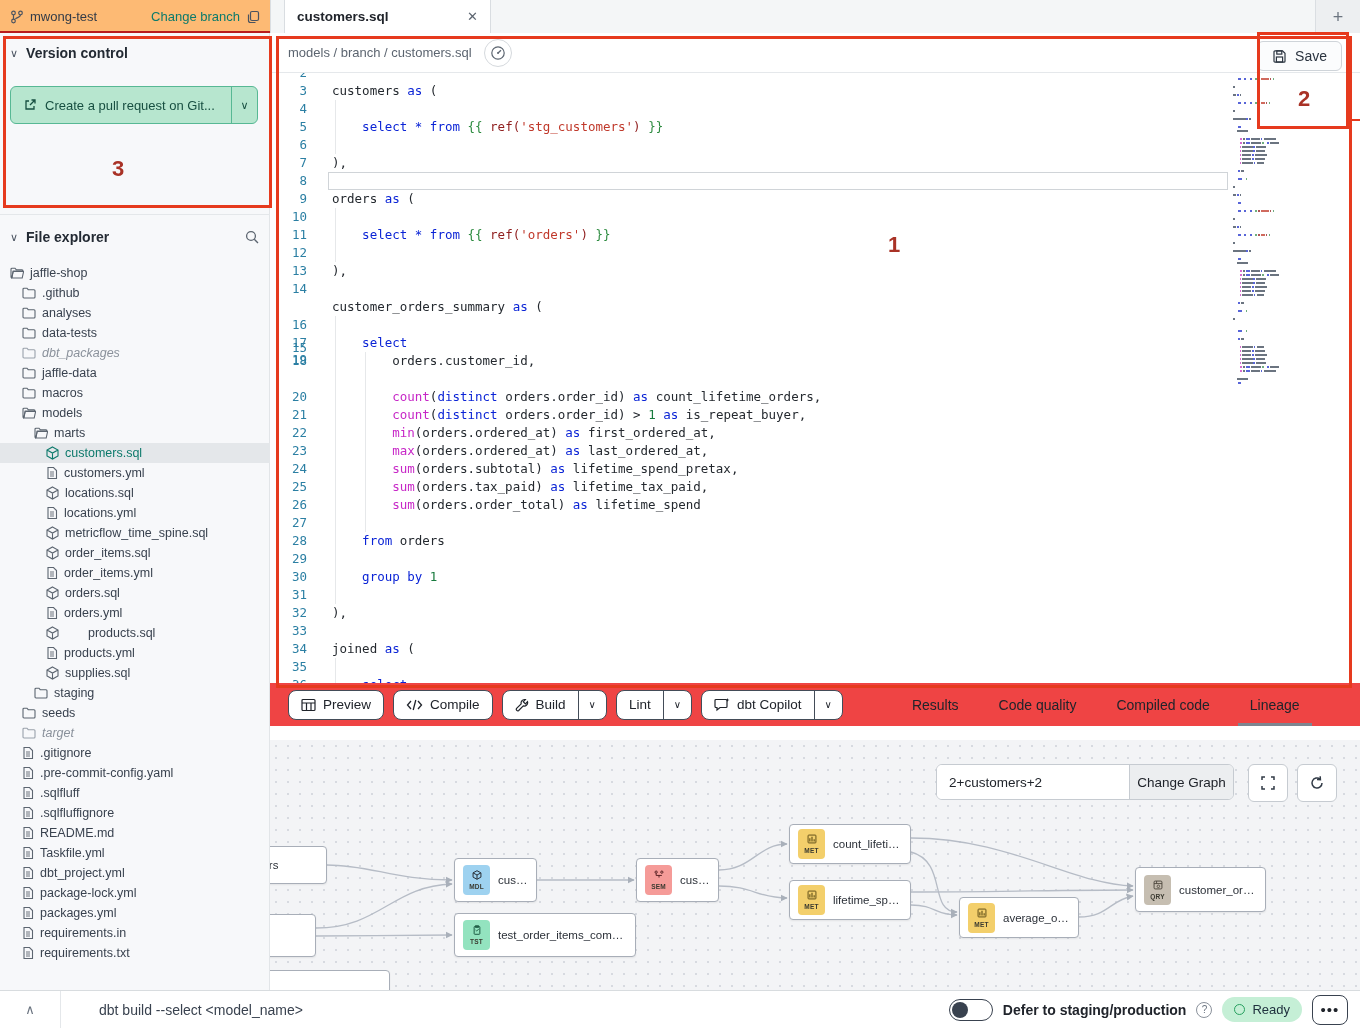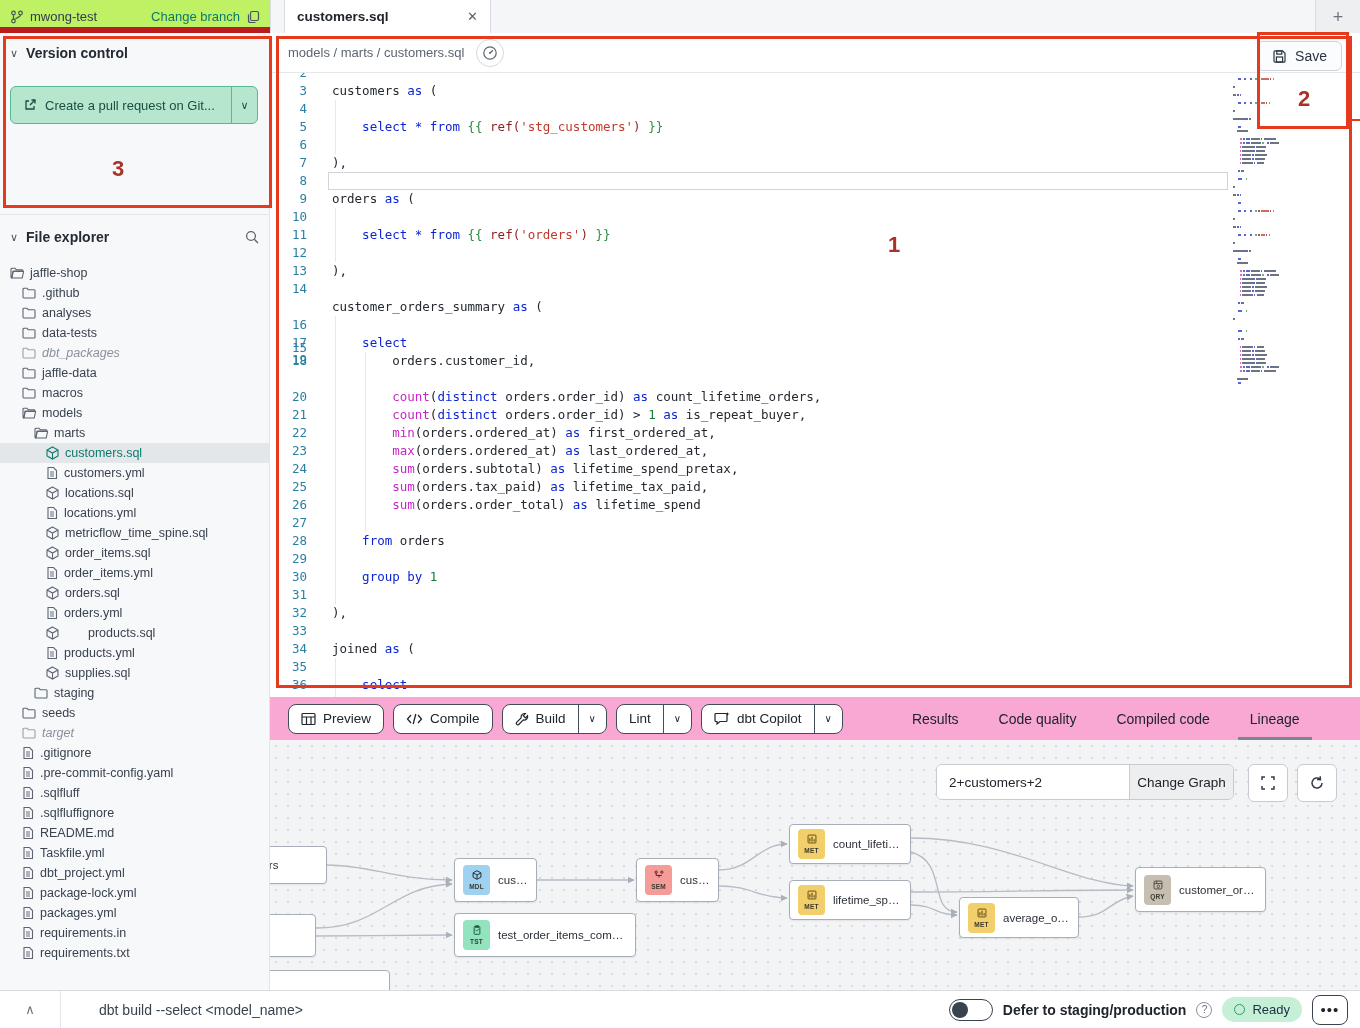--- a/index.html
+++ b/index.html
@@ -1,19 +1,19 @@
 <!DOCTYPE html>
 <html><head>
 <meta charset="utf-8">
 <style>
   * { margin:0; padding:0; box-sizing:border-box; }
   html,body { width:1360px; height:1028px; overflow:hidden; font-family:"Liberation Sans",sans-serif; background:#fff; color:#2b3440; }
 
   
-  #topbar { position:absolute; left:0; top:0; width:1360px; height:33px; background:#bef264; border-bottom:6px solid #b91c1c; }
+  #topbar { position:absolute; left:0; top:0; width:1360px; height:33px; background:#fdba74; border-bottom:2px solid #b91c1c; }
   #topbar-left { position:absolute; left:0; top:0; width:270px; height:33px; display:flex; align-items:center; gap:6px; padding:0 10px; }
   #branch-name { font-size:13px; color:#323b47; }
   #change-branch { margin-left:auto; color:#0c7a6b; font-size:13px; cursor:pointer; }
   #tabstrip { position:absolute; left:270px; top:0; width:1090px; height:33px; background:#f4f6f7; border-left:1px solid #dadee2; }
   #tab-active { position:absolute; left:13px; top:0; width:207px; height:33px; background:#fff; border-left:1px solid #d9dde1; border-right:1px solid #d9dde1; display:flex; align-items:center; padding:0 12px; }
   #tab-title { font-size:13.5px; font-weight:bold; color:#20242b; }
   #tab-close { margin-left:auto; font-size:13px; color:#5c6570; cursor:pointer; }
   #plus-zone { position:absolute; right:0; top:0; width:45px; height:33px; background:#edeff1; border-left:1px solid #dadee2; display:flex; align-items:center; justify-content:center; }
   #plus-btn { font-size:18px; color:#6b7480; cursor:pointer; line-height:1; }
 
@@ -46,21 +46,21 @@
   .lnum { position:absolute; left:0; width:37px; text-align:right; color:#2b7fa3; }
   .ltext { position:absolute; left:62px; }
   .tok-kw { color:#0b24d6; } .tok-fn { color:#c727c7; } .tok-br { color:#2b8a3e; }
   .tok-str { color:#c0392b; } .tok-ref { color:#8f1d1d; } .tok-num { color:#177a3d; } .tok-pl { color:#24292f; }
   #curline { position:absolute; left:58px; top:139px; width:900px; height:18px; border:1px solid #d0d4d8; background:#fff; }
   .iguide { position:absolute; width:1px; background:#e6e8ea; }
   #minimap { position:absolute; left:963px; top:33px; width:88px; height:470px; }
   .mrow { position:absolute; height:2px; }
 
   
-  #toolrow { position:absolute; left:270px; top:697px; width:1090px; height:43px; background:#f9a8d4; display:flex; align-items:center; padding-left:18px; }
+  #toolrow { position:absolute; left:270px; top:683px; width:1090px; height:43px; background:#ef4444; display:flex; align-items:center; padding-left:18px; }
   .tbtn { height:30px; border:1px solid #434c58; border-radius:8px; background:#fff; display:flex; align-items:center; margin-right:9px; cursor:pointer; }
   .tbtn .seg { display:flex; align-items:center; gap:7px; padding:0 12px; font-size:13.5px; color:#20242b; height:100%; }
   .tbtn .caretseg { border-left:1px solid #434c58; padding:0 10px; display:flex; align-items:center; height:100%; font-size:10px; color:#20242b; }
   #tabs { display:flex; margin-left:40px; gap:0; height:43px; }
   .ptab { padding:0 20px; display:flex; align-items:center; font-size:14px; color:#20242b; cursor:pointer; position:relative; }
   .ptab.active::after { content:""; position:absolute; left:8px; right:8px; bottom:0; height:3px; background:#7d8590; }
 
   
   #lineage { position:absolute; left:270px; top:740px; width:1090px; height:250px; background:#f3f4f6; overflow:hidden;
              background-image:radial-gradient(#d7dae0 1px, transparent 1px); background-size:12px 12px; }
@@ -703,21 +703,21 @@
         <div class="mrow" style="left: 10.25px; top: 304px; width: 1.5px; background: rgb(107, 116, 128);"></div>
         <div class="mrow" style="left: 12.55px; top: 304px; width: 4.4px; background: rgb(88, 101, 216);"></div>
         <div class="mrow" style="left: 18.3px; top: 304px; width: 8.8px; background: rgb(107, 116, 128);"></div>
         <div class="mrow" style="left: 27.9px; top: 304px; width: 1.5px; background: rgb(88, 101, 216);"></div>
         <div class="mrow" style="left: 30.75px; top: 304px; width: 12.1px; background: rgb(107, 116, 128);"></div>
         <div class="mrow" style="left: 4.4px; top: 312px; width: 10.45px; background: rgb(107, 116, 128);"></div>
         <div class="mrow" style="left: 4.5px; top: 316px; width: 3.3px; background: rgb(88, 101, 216);"></div>
       </div>
   </div>
   <div id="crumbbar">
-    <span id="breadcrumb">models / marts / customers.sql</span>
+    <span id="breadcrumb">models / branch / customers.sql</span>
     <div id="gauge-btn">
       <svg width="16" height="16" viewBox="0 0 16 16">
           <circle cx="8" cy="8" r="6.2" fill="none" stroke="#5c6570" stroke-width="1.2"></circle>
           <path d="M8 8 L11 5.2" stroke="#5c6570" stroke-width="1.3"></path>
           <circle cx="8" cy="8" r="1" fill="#5c6570"></circle>
         </svg>
     </div>
   </div>
   <div id="save-btn">
     <svg width="15" height="15" viewBox="0 0 15 15">

